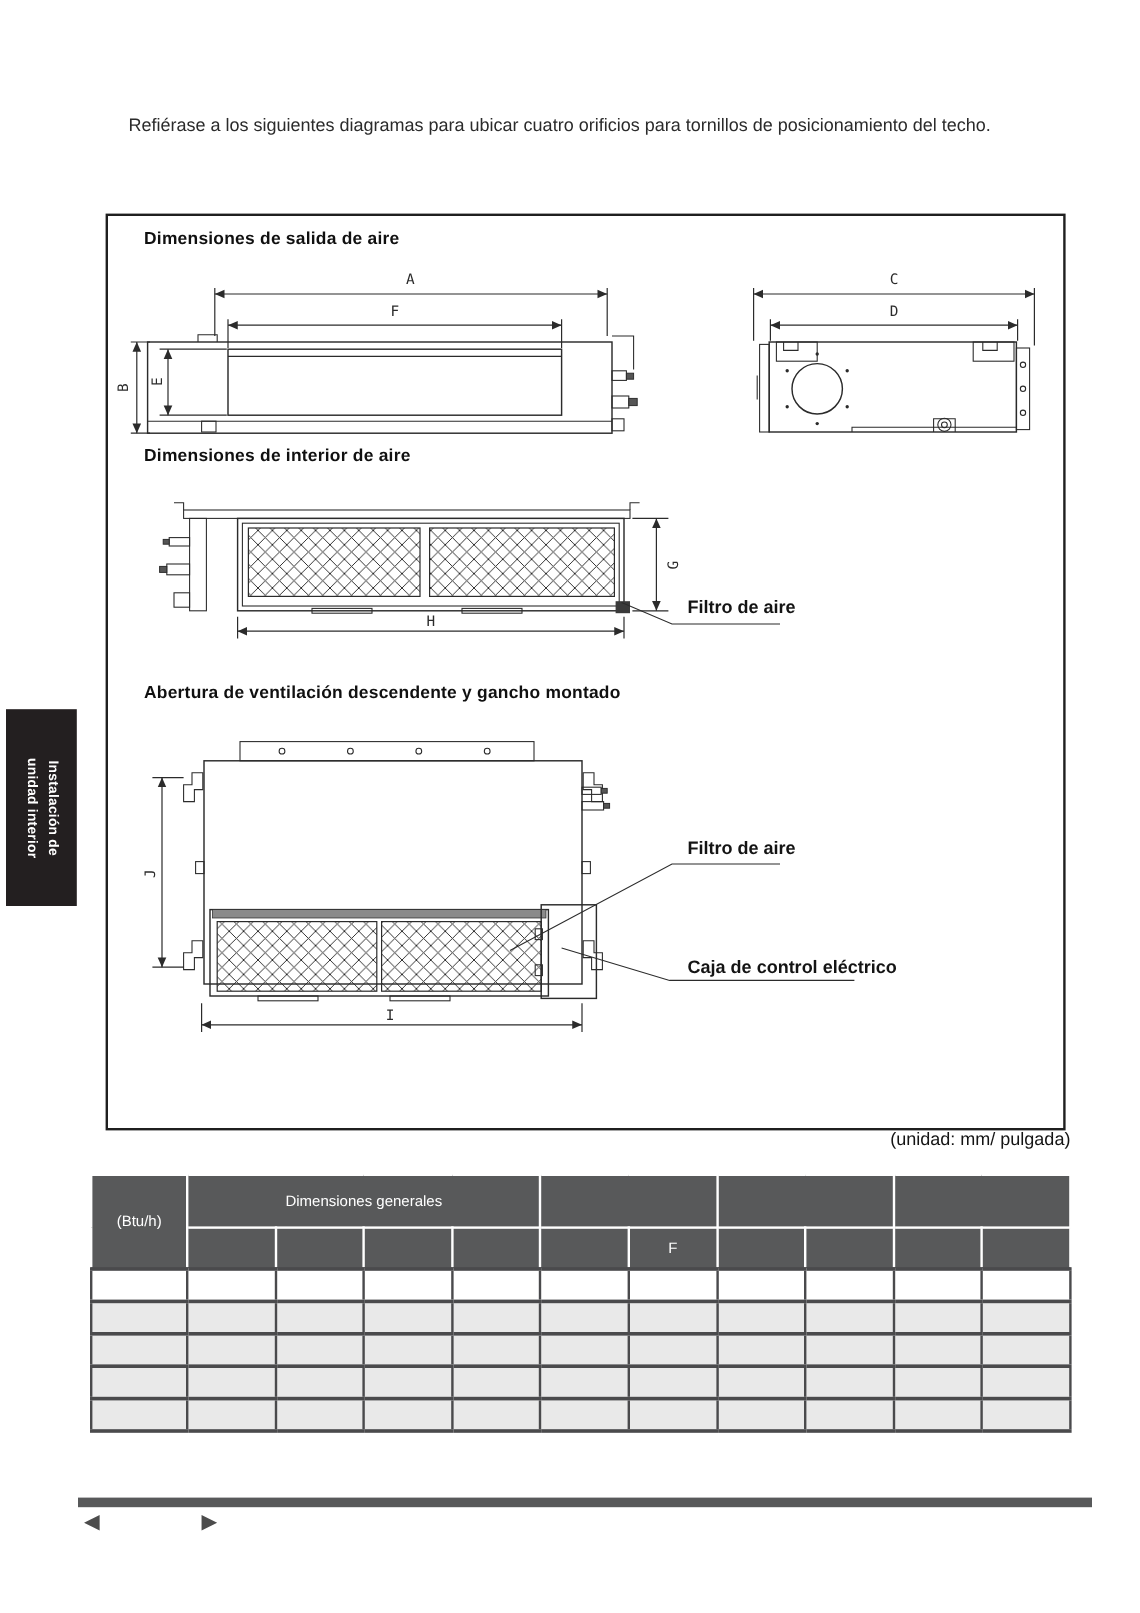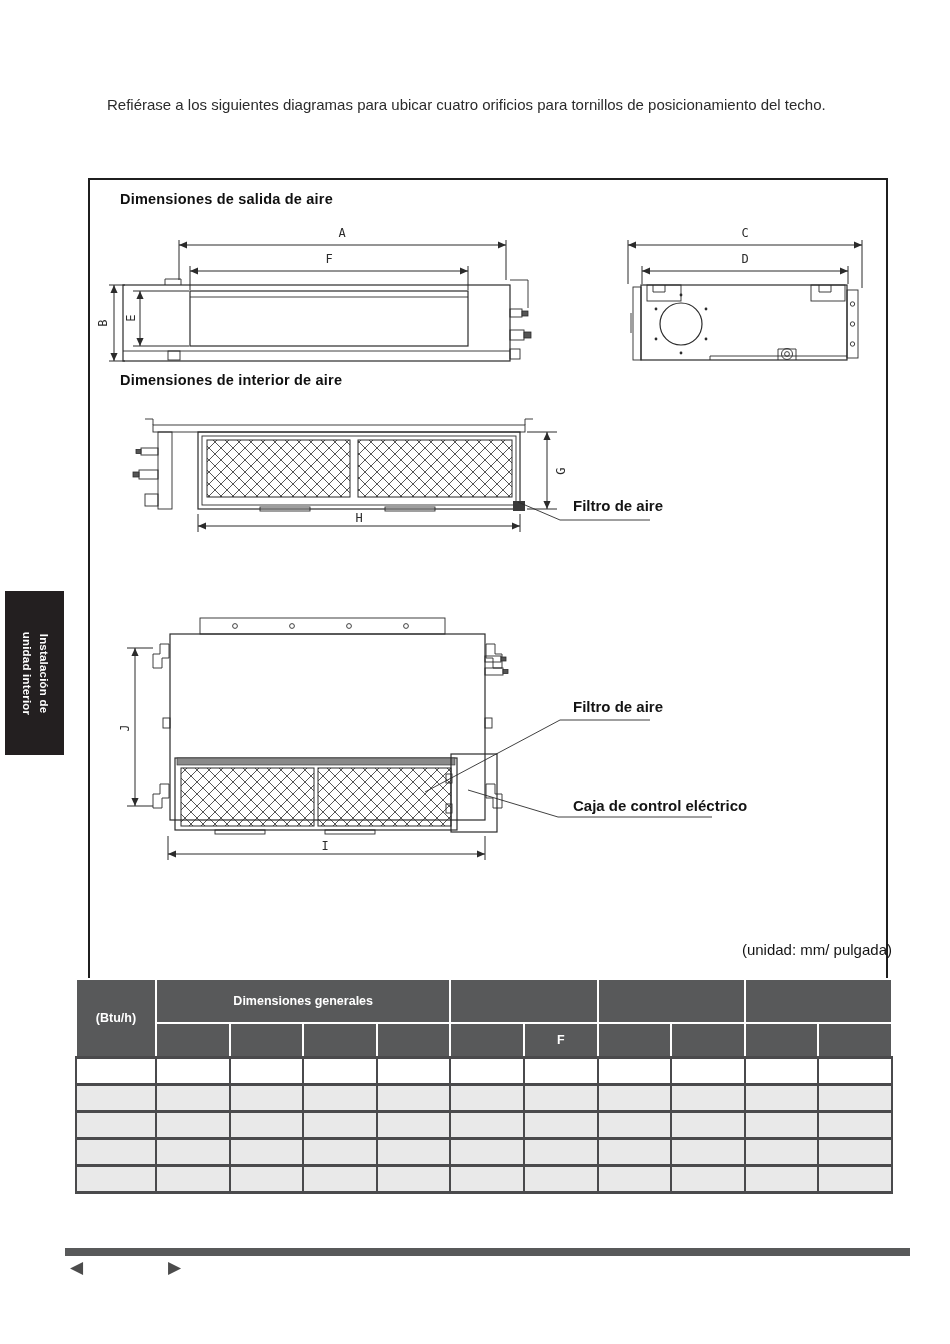--- a/index.html
+++ b/index.html
@@ -2,38 +2,38 @@
 <html><head>
 <meta charset="utf-8">
 <style>
   * { margin:0; padding:0; box-sizing:border-box; }
   html,body { background:#fff; }
   body { font-family:"Liberation Sans", sans-serif; color:#1c1c1c; }
   .page { position:relative; width:950px; height:1344px; background:#fff; overflow:hidden; margin:0 auto;padding-left:16px; }
 
   .intro { position:absolute; left:107px; top:96px; width:790px; font-size:15px; color:#2b2b2b; }
 
-  .content-box { position:absolute; left:88px; top:178px; width:800px; height:958px; border:2px solid #1f1f1f; background:#fff; }
+  .content-box { position:absolute; left:88px; top:178px; width:800px; height:764px; border:2px solid #1f1f1f; background:#fff; }
   .sec-title { position:absolute; left:30px; font-weight:bold; font-size:14.5px; color:#101010; letter-spacing:.2px; }
   .t1 { top:11px; } .t2 { top:192px; } .t3 { top:390px; }
   .dgm { position:absolute; left:5px; }
   .d1 { top:38px; } .d2 { top:226px; } .d3 { top:428px; }
 
   svg .ln { stroke:#2b2b2b; stroke-width:1.2; fill:none; }
   svg .thin { stroke:#2b2b2b; stroke-width:0.9; fill:none; }
   svg .dimln { stroke:#2b2b2b; stroke-width:1; fill:none; }
   svg .dim-t { font-family:"DejaVu Sans Mono", monospace; font-size:12px; fill:#2b2b2b; text-anchor:middle; }
   svg .callout { font-family:"Liberation Sans", sans-serif; font-weight:bold; font-size:15px; fill:#141414; }
   svg .filldark { fill:#555; stroke:#2b2b2b; stroke-width:0.8; }
 
   .unit-note { position:absolute; right:58px; top:941px; font-weight:normal; font-size:15px; color:#141414; }
 
   table.dims { position:absolute; left:75px; top:978px; width:818px; border-collapse:collapse; table-layout:fixed; }
   table.dims col.c0 { width:80px; }
-  table.dims th { background:#58595a; color:#fff; border:2px solid #fff; font-size:12.5px; font-weight:bold; text-align:center; vertical-align:middle; }
+  table.dims th { background:#58595a; color:#fff; border:2px solid #fff; font-size:12.5px; font-weight:normal; text-align:center; vertical-align:middle; }
   table.dims tr.h1 th { height:44px; }
   table.dims tr.h2 th { height:34px; }
   table.dims td { border:2px solid #4a4a4c; border-top-width:3px; border-bottom-width:3px; height:27px; background:#e9e9e9; }
   table.dims tbody tr:first-child td { background:#fff; }
 
   .side-tab { position:absolute; left:5px; top:591px; width:59px; height:164px; background:#231f20; }
   .side-tab-inner { position:absolute; width:164px; height:59px; left:-52.5px; top:52.5px; transform:rotate(90deg);
     display:flex; flex-direction:column; align-items:center; justify-content:center;
     color:#fff; font-weight:bold; font-size:11.5px; line-height:1.45; letter-spacing:.2px; text-align:center; }
 
@@ -157,20 +157,21 @@
 
         <path class="dimln" d="M103,108 V126 M425,108 V126"></path>
         <path class="dimln" d="M103,120 H425" marker-start="url(#arr)" marker-end="url(#arr)"></path>
         <text class="dim-t" x="264" y="116">H</text>
 
         <path class="thin" d="M423,96 L465,114 H555"></path>
         <text class="callout" x="478" y="105">Filtro de aire</text>
       </g>
     </svg>
 
+    <div class="sec-title t3">Abertura de ventilación descendente y gancho montado</div>
 
     <svg class="dgm d3" width="790" height="268" viewBox="0 0 790 268">
       <g>
         <rect class="thin" x="105" y="10" width="245" height="16"></rect>
         <circle class="thin" cx="140" cy="18" r="2.4"></circle>
         <circle class="thin" cx="197" cy="18" r="2.4"></circle>
         <circle class="thin" cx="254" cy="18" r="2.4"></circle>
         <circle class="thin" cx="311" cy="18" r="2.4"></circle>
 
         <rect class="ln" x="75" y="26" width="315" height="186"></rect>

